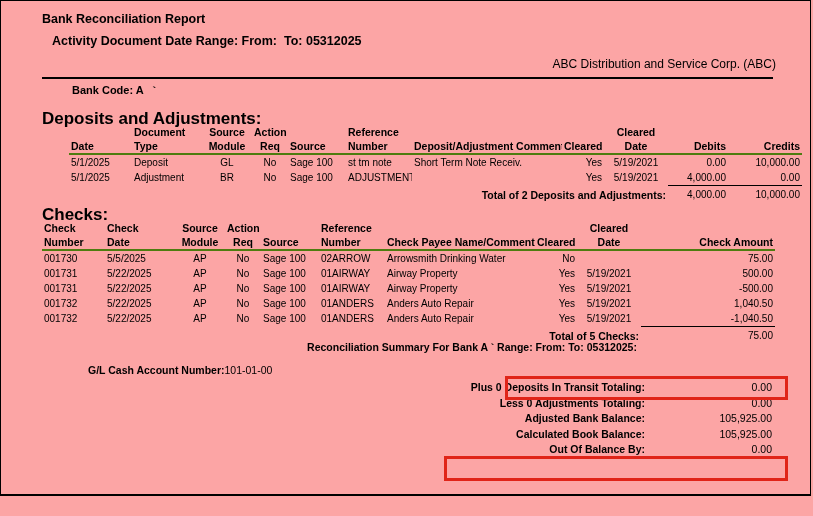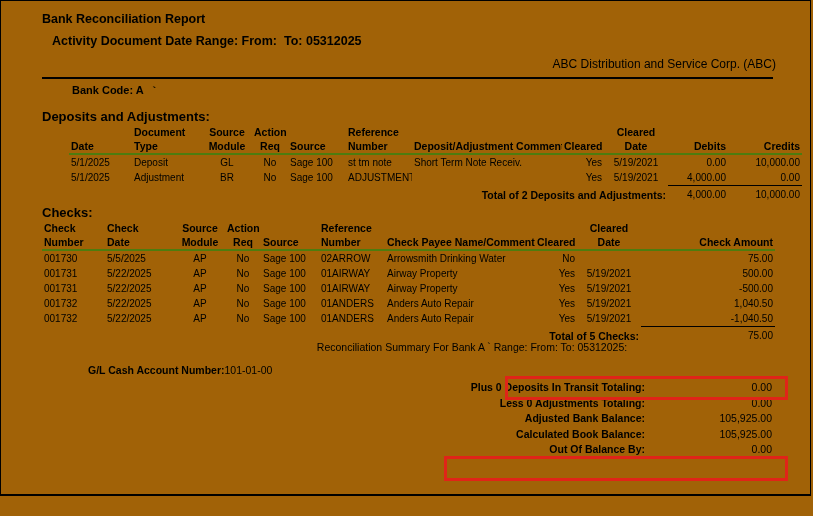--- a/index.html
+++ b/index.html
@@ -1,39 +1,39 @@
 <!DOCTYPE html>
 <html><head>
 <meta charset="utf-8">
 <style>
   * { margin:0; padding:0; box-sizing:border-box; }
   html,body { width:813px; height:516px; }
   body { background:#fff; font-family:"Liberation Sans", sans-serif; color:#000; position:relative; overflow:hidden; }
-  .page { position:absolute; left:0; top:0; width:813px; height:516px; background:#a16207; }
+  .page { position:absolute; left:0; top:0; width:813px; height:516px; background:#fca5a5; }
   .frame { position:absolute; left:0; top:0; width:811px; height:496px; border:1px solid #000; border-bottom-width:2px; }
   .abs { position:absolute; }
   .title { left:42px; top:12px; font-size:12.5px; font-weight:bold; }
   .subtitle { left:52px; top:34px; font-size:12.5px; font-weight:bold; white-space:pre; }
   .company { top:57px; right:37px; font-size:12px; font-weight:normal; }
   .rule1 { left:42px; top:77px; width:731px; height:2px; background:#000; }
   .bankcode { left:42px; top:84px; font-size:11px; font-weight:bold; white-space:pre;padding-left:30px; }
-  .sec { font-size:13px; font-weight:bold; }
+  .sec { font-size:17px; font-weight:bold; }
   .sec-deposits { left:42px; top:109px; }
   .sec-checks { left:42px; top:205px; }
   table.rpt { position:absolute; border-collapse:collapse; table-layout:fixed; width:733px; font-size:10px; }
   .tbl-deposits { left:42px; top:125px;margin-left:27px; }
   .tbl-checks { left:42px; top:221px; }
   .rpt th { font-size:10.5px; font-weight:bold; line-height:14px; padding:0 2px; vertical-align:bottom; white-space:nowrap; overflow:hidden; }
   .rpt thead tr:last-child th { border-bottom:2px solid #4d7c0f; }
   .rpt td { line-height:15px; padding:0 2px; white-space:nowrap; overflow:hidden; }
   .rpt tfoot td { line-height:16px; padding-top:1px; }
   .rpt tfoot .total-label { font-weight:bold; font-size:10.5px; }
   .topline { border-top:1px solid #000; }
   .c-l{text-align:left} .c-c{text-align:center} .c-r{text-align:right}
-  .recon-heading { left:172px; top:341px; width:600px; text-align:center; font-size:10.5px; font-weight:normal; }
+  .recon-heading { left:172px; top:341px; width:600px; text-align:center; font-size:10.5px; font-weight:bold; }
   .gl-line { left:88px; top:364px; font-size:10.5px; }
   .gl-line .lab { font-weight:bold; }
   .summary { left:202px; top:380px; width:570px; font-size:10.5px; }
   .srow { display:flex; height:15.5px; line-height:15px; }
   .slabel { width:443px; text-align:right; font-weight:bold; }
   .svalue { flex:1; text-align:right; }
   .svalue.uline { border-bottom:1px solid #000; height:15px; }
   .redbox { position:absolute; border:3px solid #e02418; }
   .redbox1 { left:505px; top:376px; width:283px; height:24px; }
   .redbox2 { left:444px; top:456px; width:344px; height:25px; }

